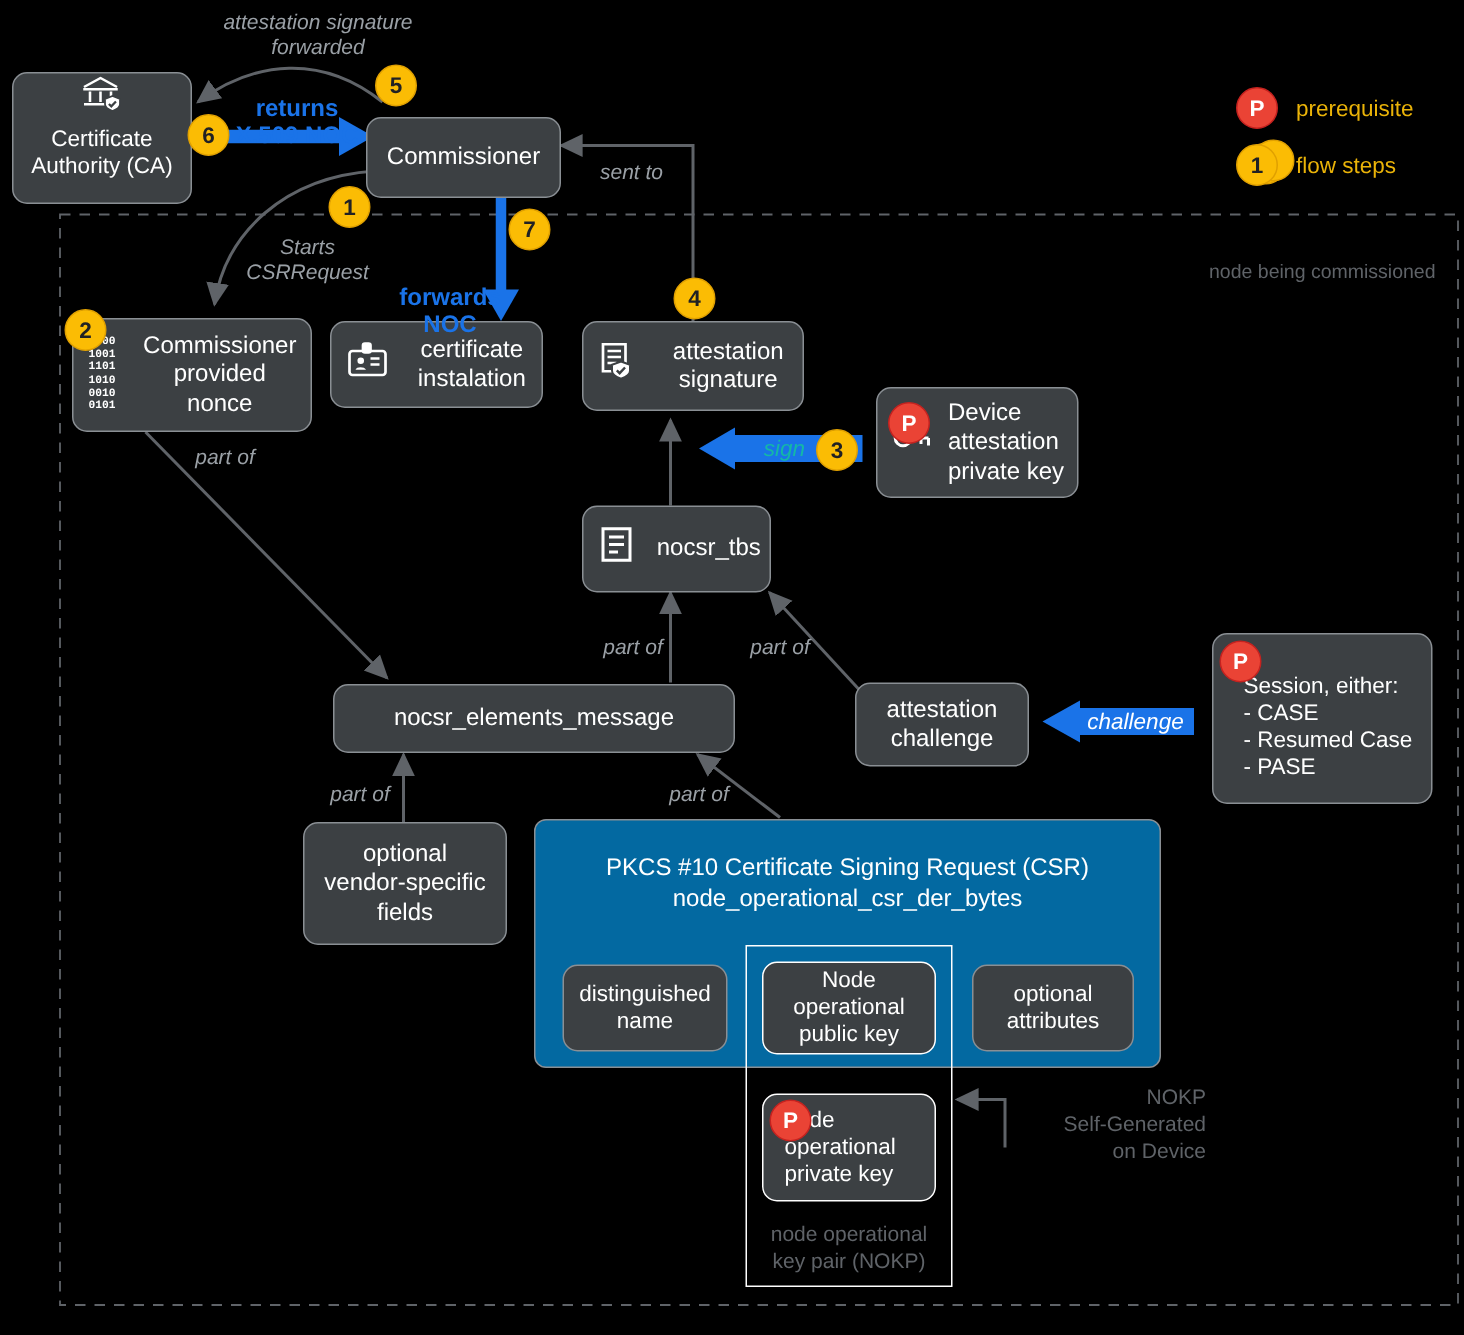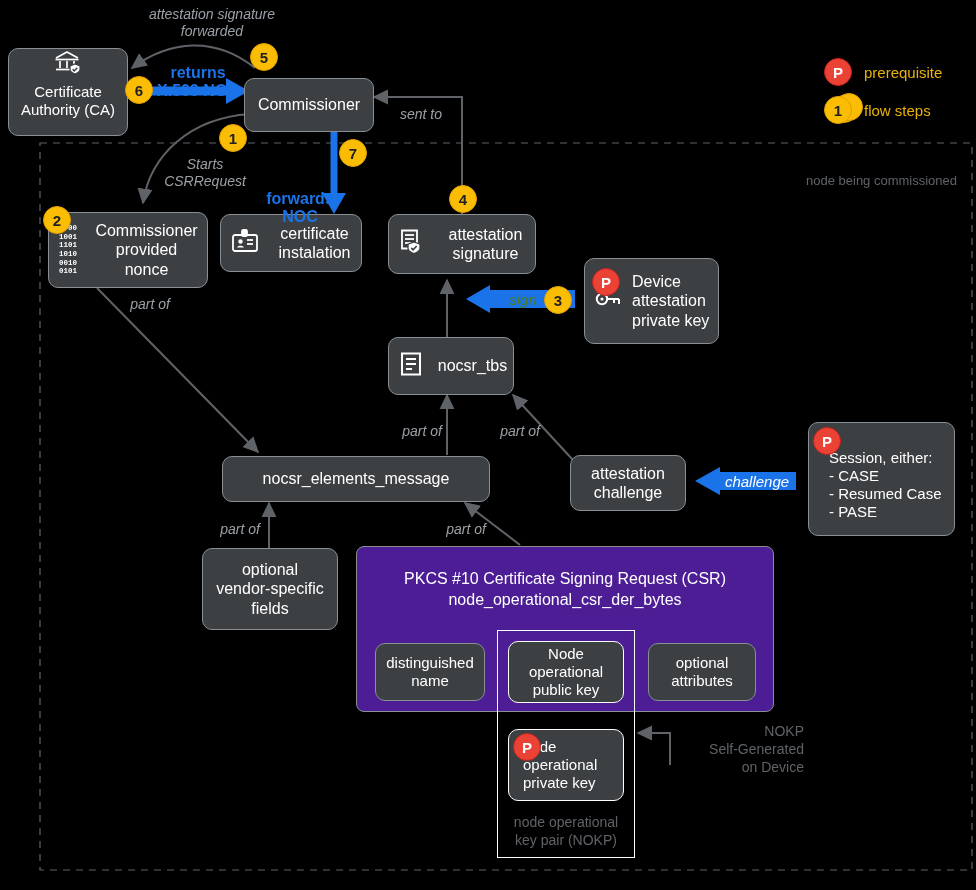--- a/index.html
+++ b/index.html
@@ -137,21 +137,21 @@
   .legend-badge.step::before { left:5px; top:-2px; }
   .legend-badge.step::after { left:10px; top:-4px; }
 
   
   .icon { flex: none; display: block; }
 
   
   #pkcs-box {
     position: absolute;
     box-sizing: border-box;
-    background: #4c1d95;
+    background: #0369a1;
     border: 1.5px solid #8a8f94;
     border-radius: 8px;
     z-index: 4;
   }
   #pkcs-title {
     position: absolute;
     left: 0; right: 0;
     top: 22px;
     color: #ffffff;
     font-size: 16px;
@@ -323,24 +323,24 @@
         <line x1="6" y1="11" x2="15" y2="11"></line>
         <line x1="6" y1="15" x2="12" y2="15"></line>
         <path d="M15,14 l6,2.2 v4 c0,2.8 -3,4.2 -6,5.3 c-3,-1.1 -6,-2.5 -6,-5.3 v-4 z" fill="#fff" stroke="#3c4043" stroke-width="1.3"></path>
         <path d="M12.2,19.9 l1.9,1.9 l3.6,-3.8" stroke="#3c4043" stroke-width="1.6" fill="none"></path>
       </svg>
     </span>
     <span class="label" style="white-space:pre-line;">attestation
 signature</span>
   </div>
 
-  <div class="edge-label" style="left:492px; top:291px; width:62px; color:#4d7c0f; font-size:15px; z-index:9;">sign</div>
+  <div class="edge-label" style="left:492px; top:291px; width:62px; color:#14b8a6; font-size:15px; z-index:9;">sign</div>
   <div class="badge step" style="left:544px; top:286px;">3</div>
 
-  <div class="box with-icon" style="left:584px; top:258px; width:135px; height:86px;">
+  <div class="box with-icon" style="left:584px; top:258px; width:135px; height:74px;">
     <span class="icon">
       <svg width="26" height="18" viewBox="0 0 26 18" fill="none" stroke="#fff" stroke-width="2">
         <circle cx="7" cy="9" r="5.2"></circle>
         <circle cx="7" cy="9" r="1.6" fill="#fff" stroke="none"></circle>
         <line x1="12" y1="9" x2="24" y2="9"></line>
         <line x1="24" y1="9" x2="24" y2="14"></line>
         <line x1="19" y1="9" x2="19" y2="13"></line>
       </svg>
     </span>
     <span class="label" style="white-space:pre-line; text-align:left; padding-left:2px;">Device

